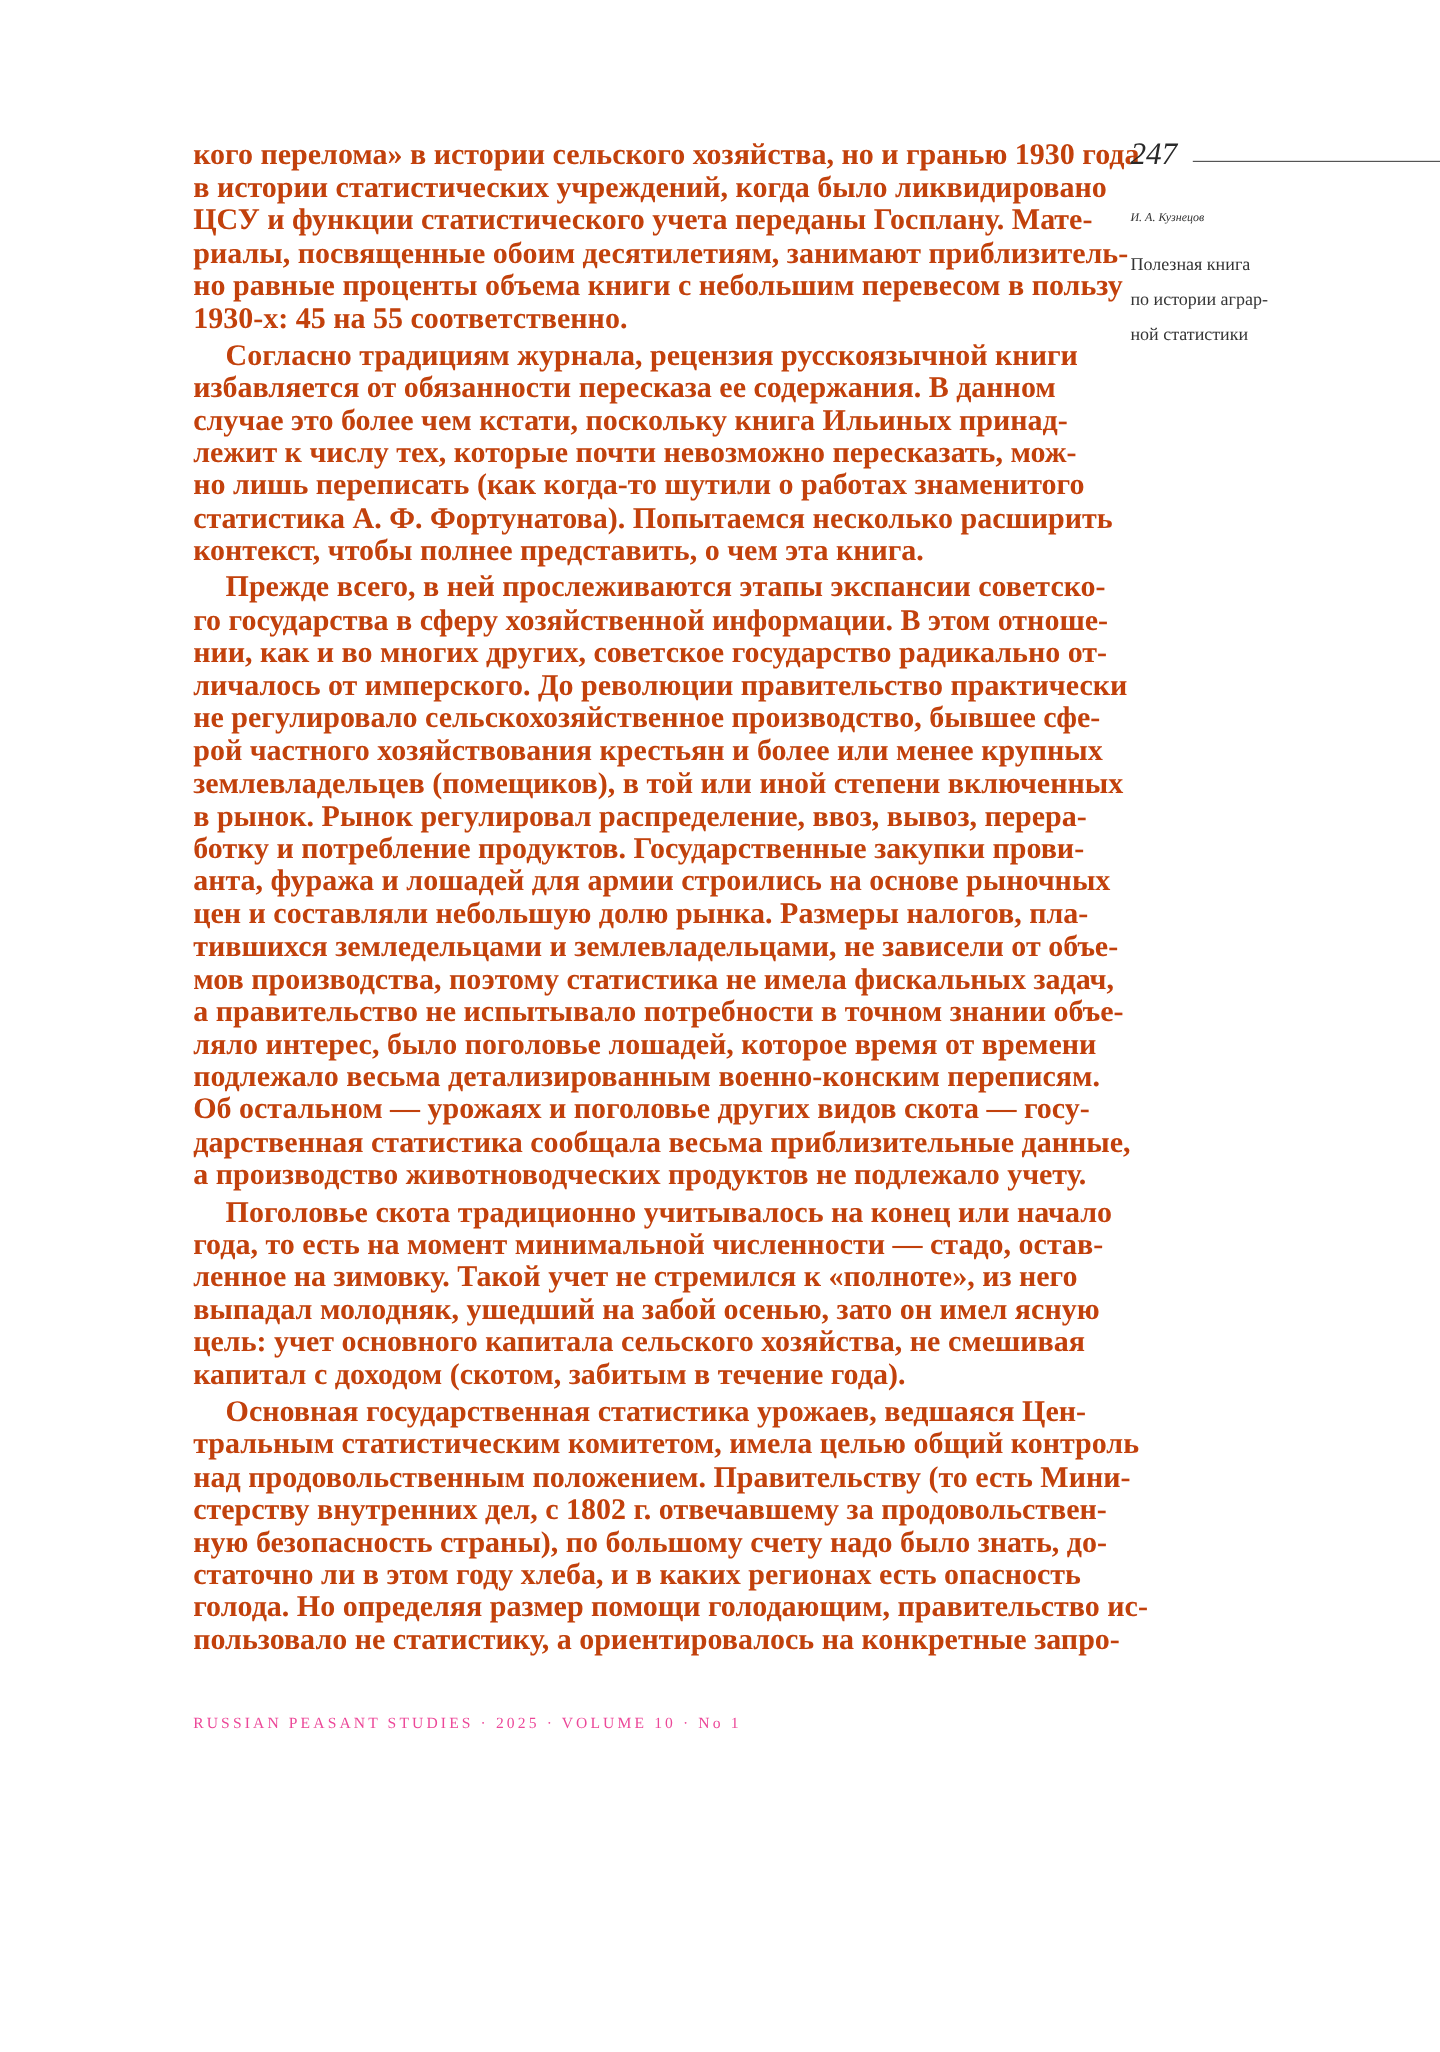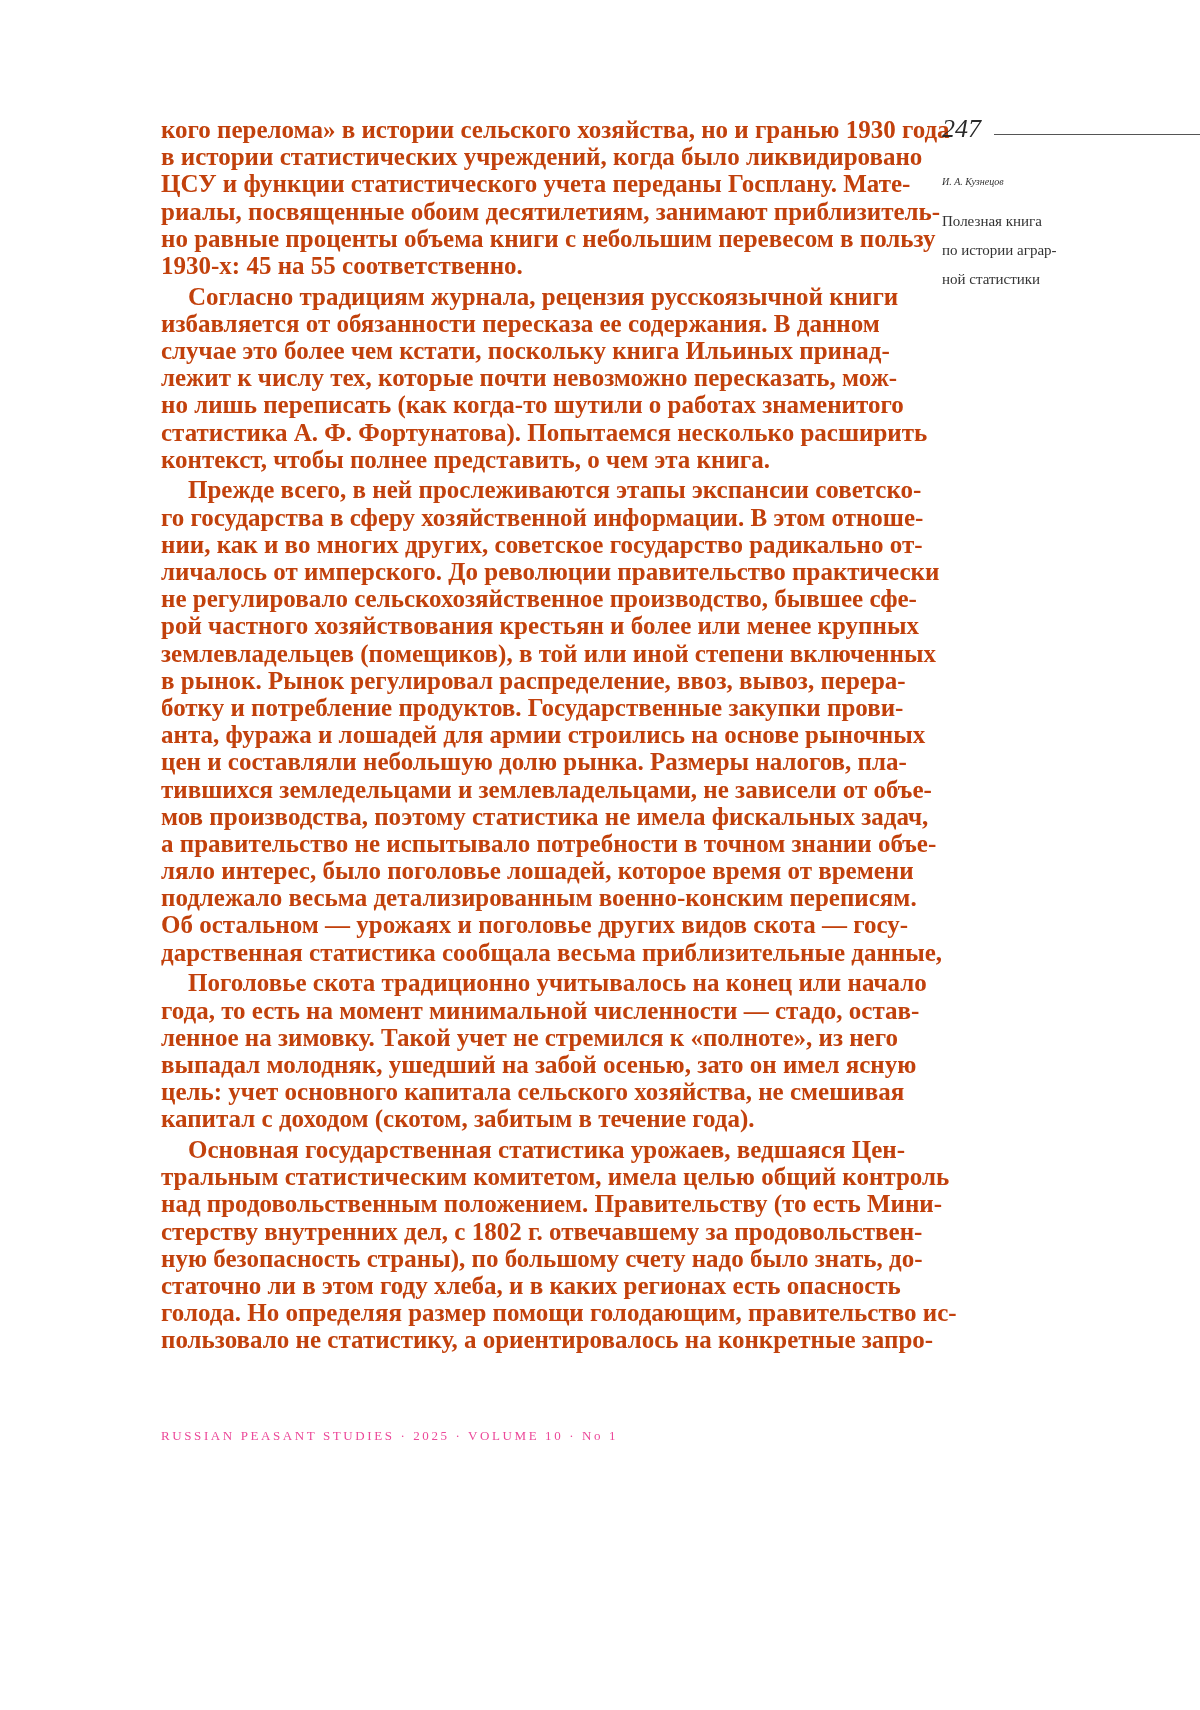--- a/index.html
+++ b/index.html
@@ -62,20 +62,21 @@
         <span class="line">ботку и потребление продуктов. Государственные закупки прови-</span>
         <span class="line">анта, фуража и лошадей для армии строились на основе рыночных</span>
         <span class="line">цен и составляли небольшую долю рынка. Размеры налогов, пла-</span>
         <span class="line">тившихся земледельцами и землевладельцами, не зависели от объе-</span>
         <span class="line">мов производства, поэтому статистика не имела фискальных задач,</span>
         <span class="line">а правительство не испытывало потребности в точном знании объе-</span>
         <span class="line">ляло интерес, было поголовье лошадей, которое время от времени</span>
         <span class="line">подлежало весьма детализированным военно-конским переписям.</span>
         <span class="line">Об остальном — урожаях и поголовье других видов скота — госу-</span>
         <span class="line">дарственная статистика сообщала весьма приблизительные данные,</span>
+        <span class="line last">а производство животноводческих продуктов не подлежало учету.</span>
       </div>
       <div class="paragraph">
         <span class="line indent">Поголовье скота традиционно учитывалось на конец или начало</span>
         <span class="line">года, то есть на момент минимальной численности — стадо, остав-</span>
         <span class="line">ленное на зимовку. Такой учет не стремился к «полноте», из него</span>
         <span class="line">выпадал молодняк, ушедший на забой осенью, зато он имел ясную</span>
         <span class="line">цель: учет основного капитала сельского хозяйства, не смешивая</span>
         <span class="line last">капитал с доходом (скотом, забитым в течение года).</span>
       </div>
       <div class="paragraph">

